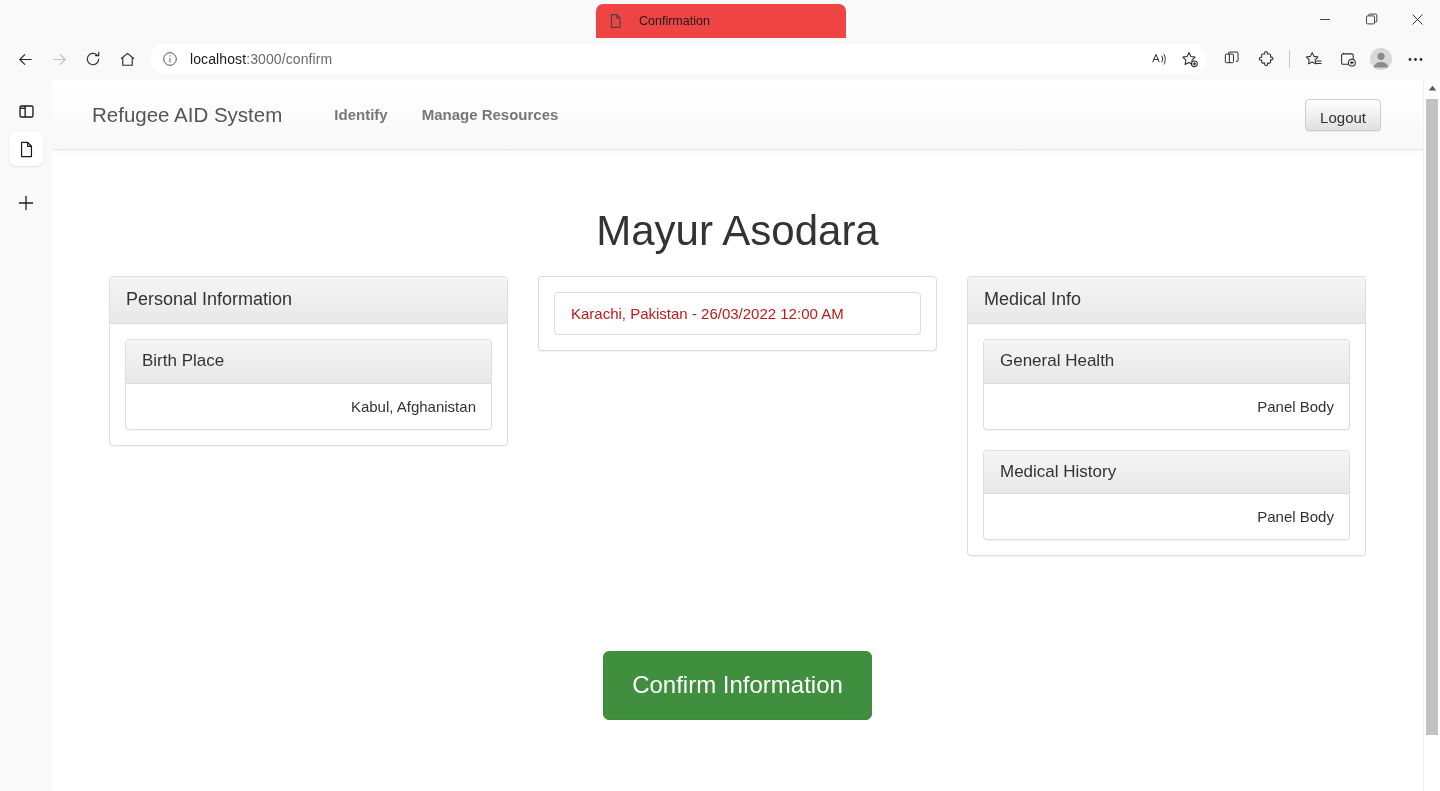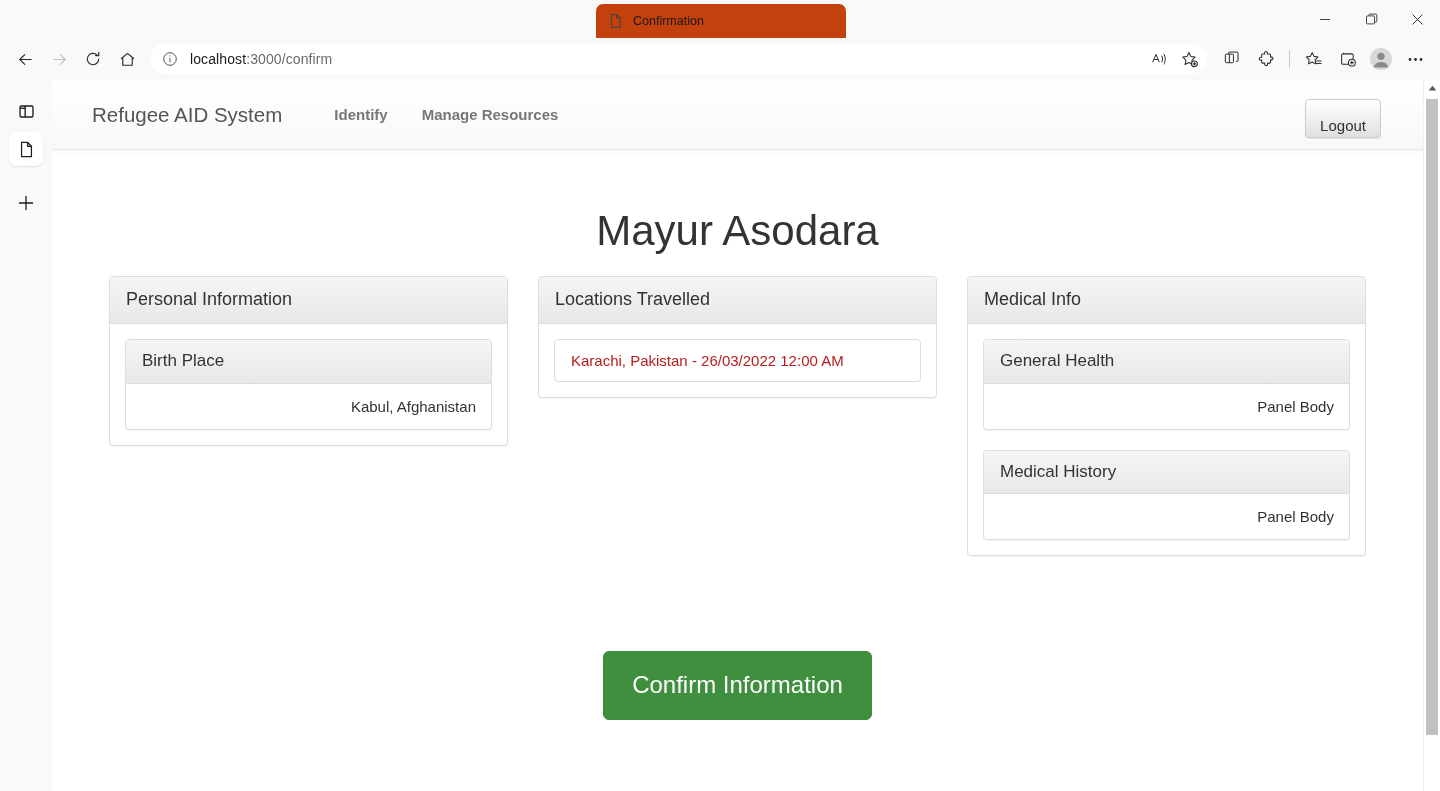--- a/index.html
+++ b/index.html
@@ -17,24 +17,24 @@
   .browser { width: 1440px; height: 791px; position: relative; background: #f9f9f9; }
 
   .titlebar {
     height: 38px; position: relative;
     background: #f9f9f9;
     display: flex; align-items: center;
   }
   .tab-strip { position: absolute; left: 596px; top: 0; height: 38px; display: flex; align-items: center; }
   .tab {
     height: 34px; margin-top: 4px;
-    display: flex; align-items: center; gap: 9px;
+    display: flex; align-items: center; gap: 15px;
     padding: 0 14px 0 12px;
     border-radius: 7px 7px 0 0;
-    background: #c2410c;
+    background: #ef4444;
     min-width: 250px;
     text-align: center;
   }
   .tab-title { font-size: 12.5px; color: #1b1b1b; white-space: nowrap; }
   .tab-fav { width: 16px; height: 16px; display: block; flex: none; }
 
   .winbtns { position: absolute; right: 0; top: 0; height: 38px; display: flex; }
   .winbtn { width: 46px; height: 38px; display: flex; align-items: center; justify-content: center; }
   .winbtn svg { display: block; }
 
@@ -90,21 +90,21 @@
   .brand {
     font-size: 20.5px; color: #555; line-height: 20px;
     padding: 0 15px 0 0; margin-right: 20px; white-space: nowrap;
   }
   .navlinks { display: flex; align-items: center; font-weight: bold; }
   .navlink {
     font-size: 15px; color: #777; padding: 0 17px; white-space: nowrap;
   }
   .logout-btn {
     position: absolute; right: 42px; top: 19px;
-    height: 39px; padding: 8px 14px;
+    height: 32px; padding: 0 14px;
     font-size: 15px; color: #333; line-height: 36px;
     background-image: linear-gradient(to bottom, #fff 0%, #e0e0e0 100%);
     background-color: #f5f5f5;
     border: 1px solid #ccc; border-radius: 4px;
     box-shadow: inset 0 1px 0 rgba(255,255,255,.15), 0 1px 1px rgba(0,0,0,.075);
     white-space: nowrap;
   }
 
   
   .content { padding: 0 42px; }
@@ -341,23 +341,20 @@
                     <h4 class="panel-title">Birth Place</h4>
                   </div>
                   <div class="panel-body">Kabul, Afghanistan</div>
                 </div>
               </div>
             </div>
           </div>
 
           <div class="col">
             <div class="panel">
-              <div class="panel-heading">
-                <h3 class="panel-title">Locations Travelled</h3>
-              </div>
               <div class="panel-body">
                 <ul class="list-group">
                   <li class="list-group-item">Karachi, Pakistan - 26/03/2022 12:00 AM</li>
                 </ul>
               </div>
             </div>
           </div>
 
           <div class="col">
             <div class="panel">

